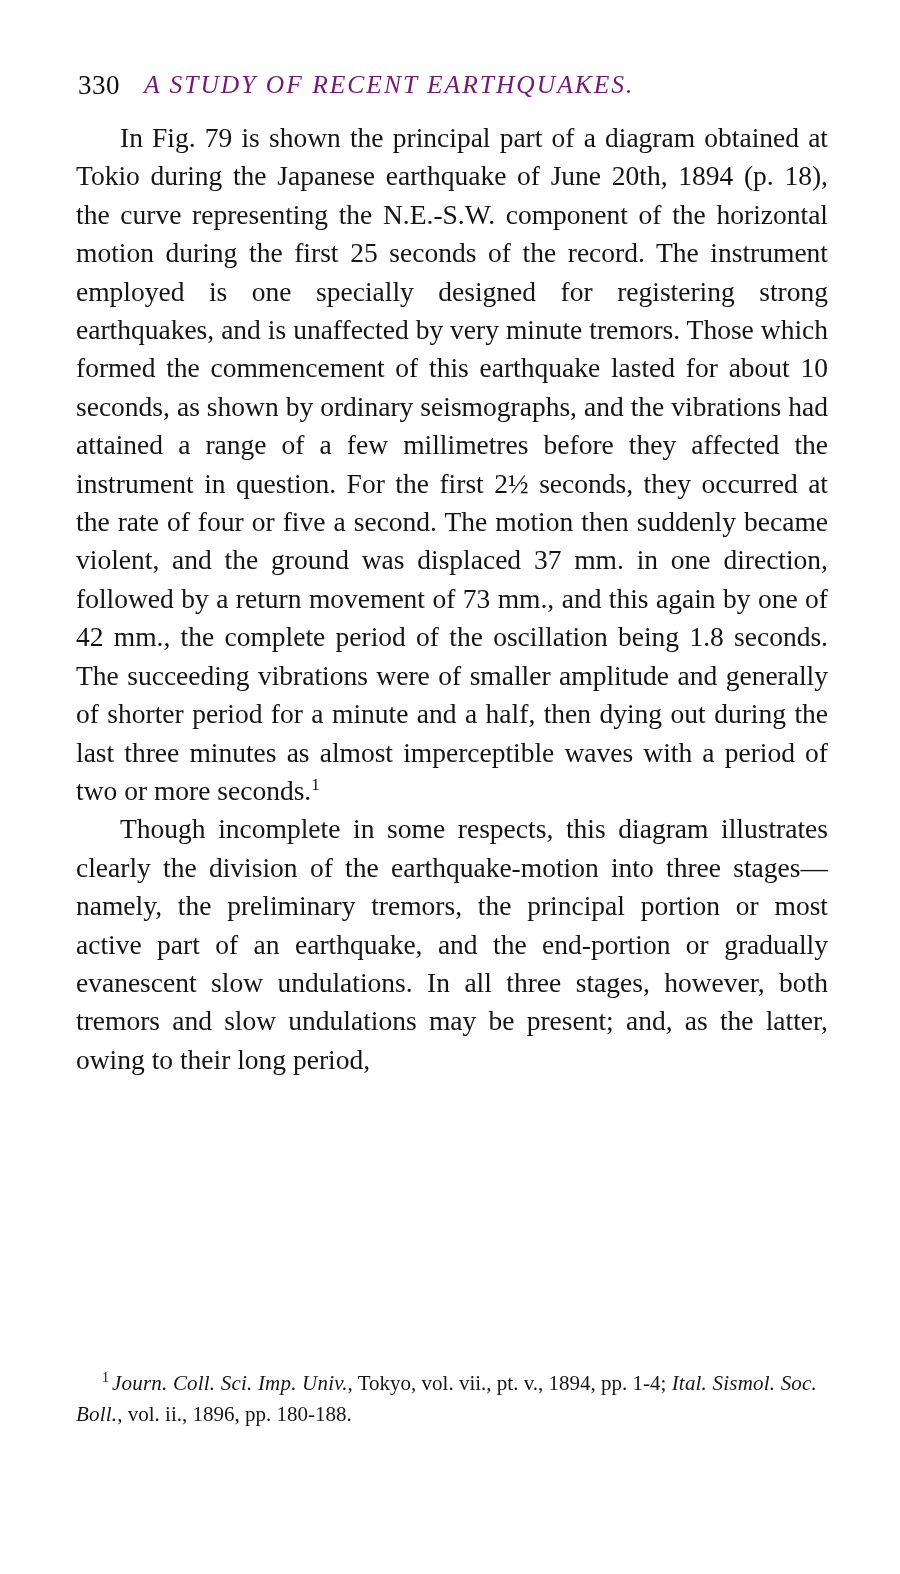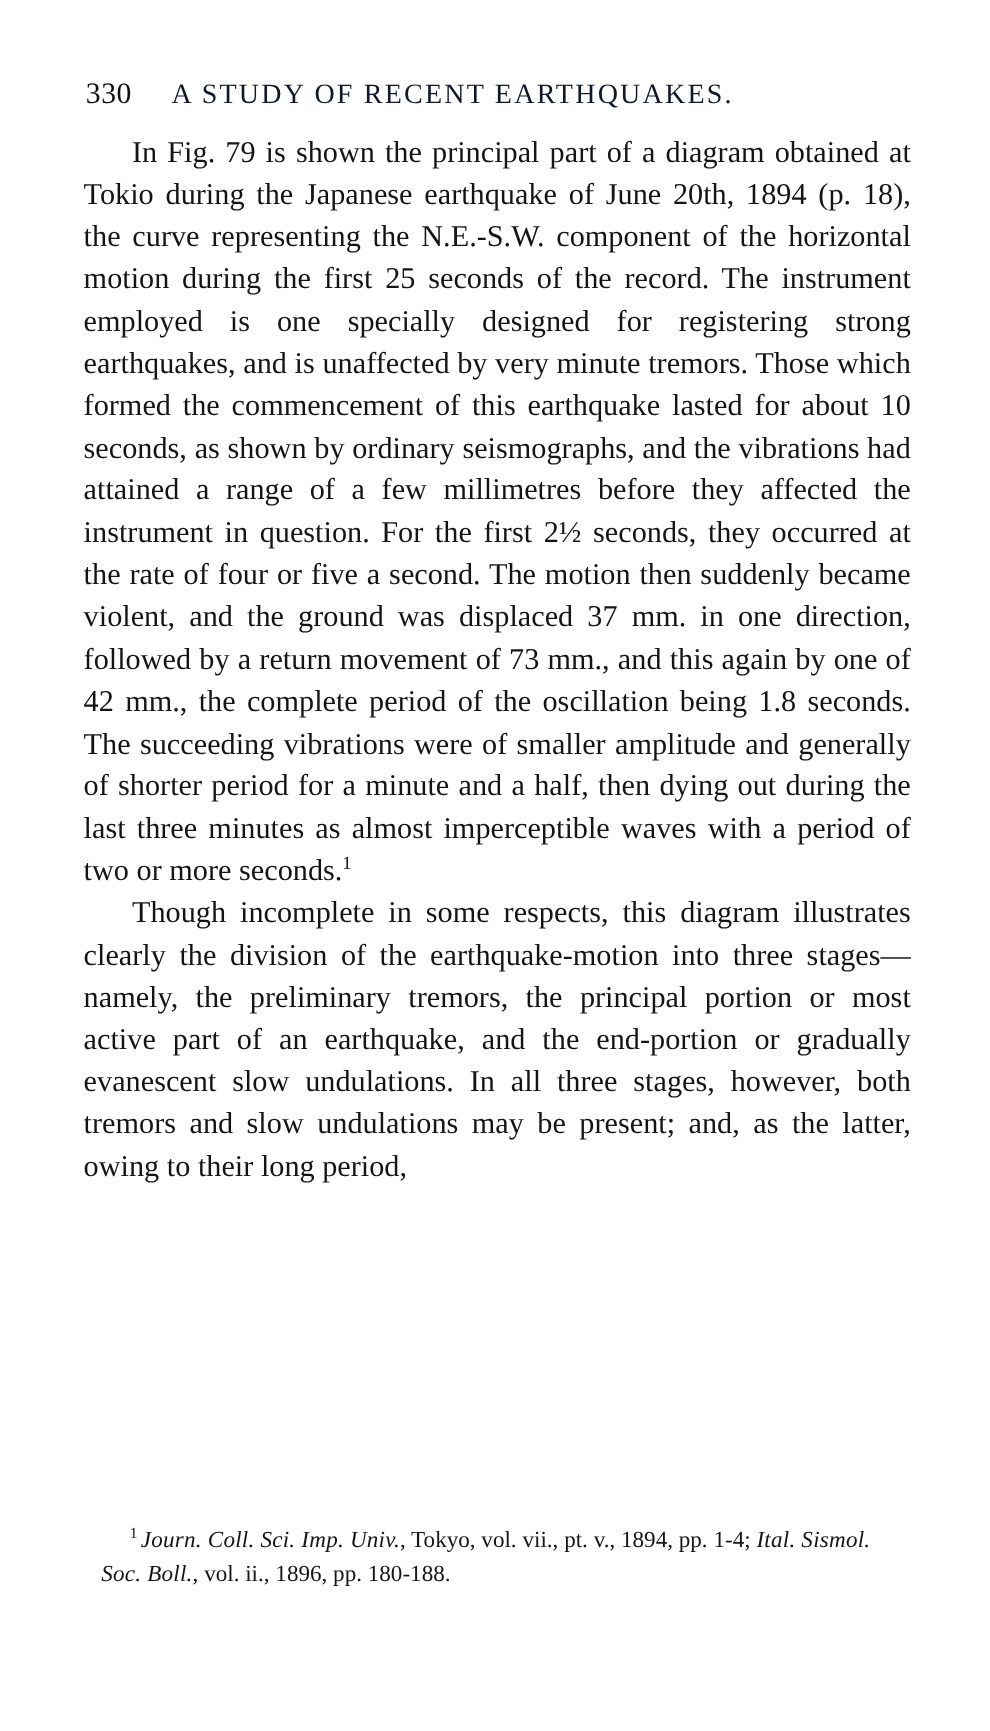--- a/index.html
+++ b/index.html
@@ -15,32 +15,33 @@
     font-family: "Liberation Serif", serif;
     color: #1a1a1a;
     overflow: hidden;
   }
   .header {
     position: absolute;
     top: 70px;
     left: 78px;
     width: 744px;
     display: flex;
-    align-items: center;
+    align-items: flex-start;
+    gap: 24px;
   }
   .page-number {
     font-size: 27px;
     letter-spacing: 0.5px;
     color: #111;
   }
   .running-title {
     font-size: 25.5px;
     letter-spacing: 2.0px;
-    margin-left: 36px;
-    color: #0f172a;
+    color: #701a75;
+    font-style: italic;
   }
   .body-text {
     position: absolute;
     top: 119px;
     left: 76px;
     width: 752px;
     font-size: 27.5px;
     line-height: 38.4px;
     text-align: justify;
     color: #141414;
@@ -61,21 +62,21 @@
   .footnote {
     position: absolute;
     top: 1368px;
     left: 76px;
     width: 752px;
     font-size: 21px;
     line-height: 31px;
     color: #151515;
   }
   .footnote p {
-    margin: 16px;
+    margin: 0;
     text-indent: 0;
   }
   .footnote .fn-marker {
     font-size: 14px;
     vertical-align: super;
     line-height: 0;
     margin-right: 3px;
   }
   .footnote i {
     font-style: italic;

